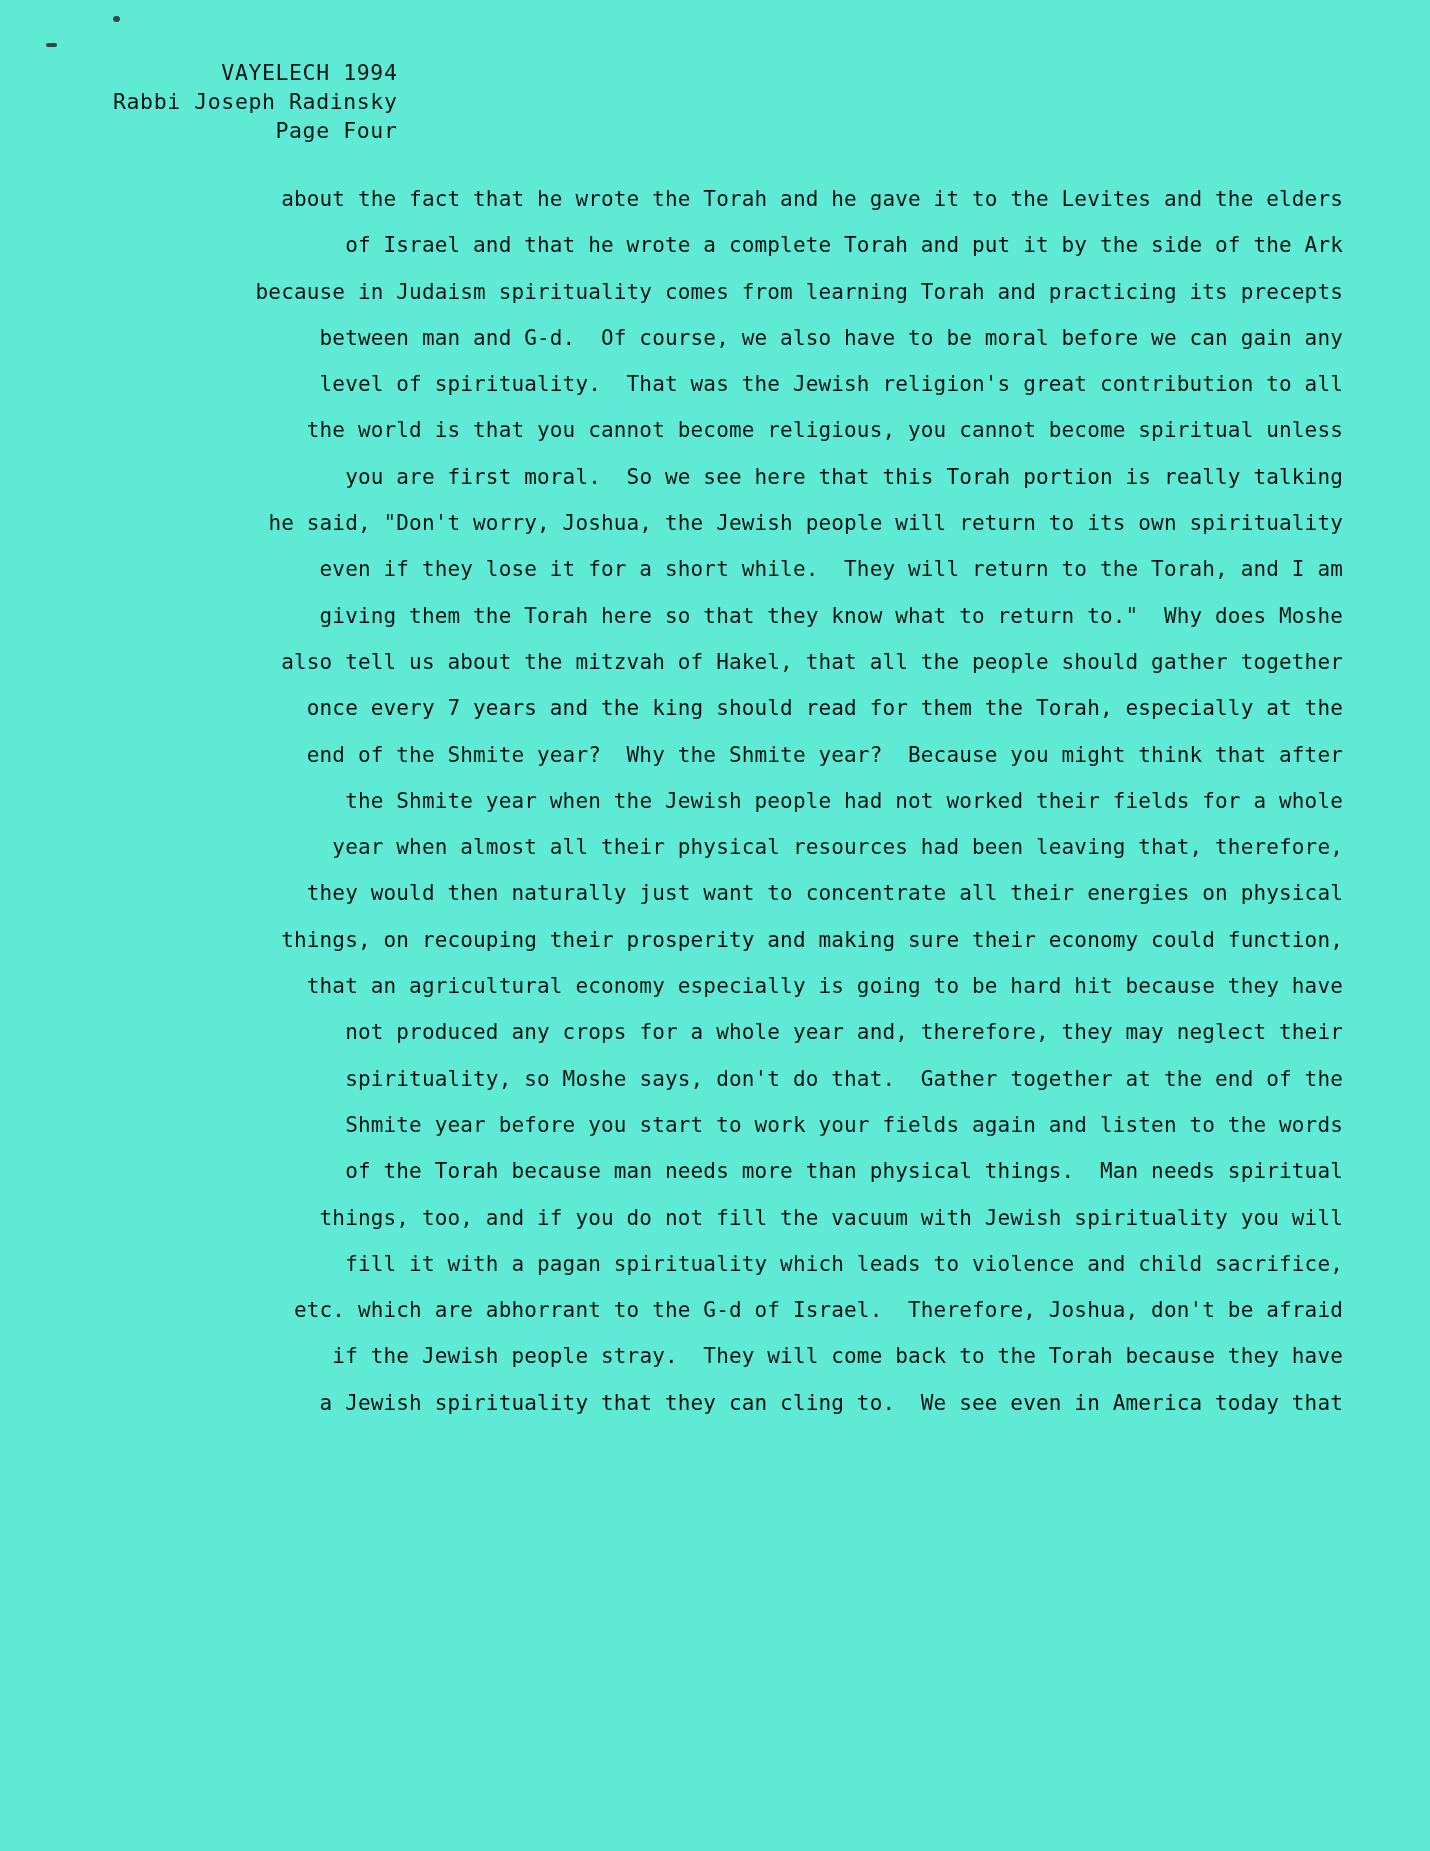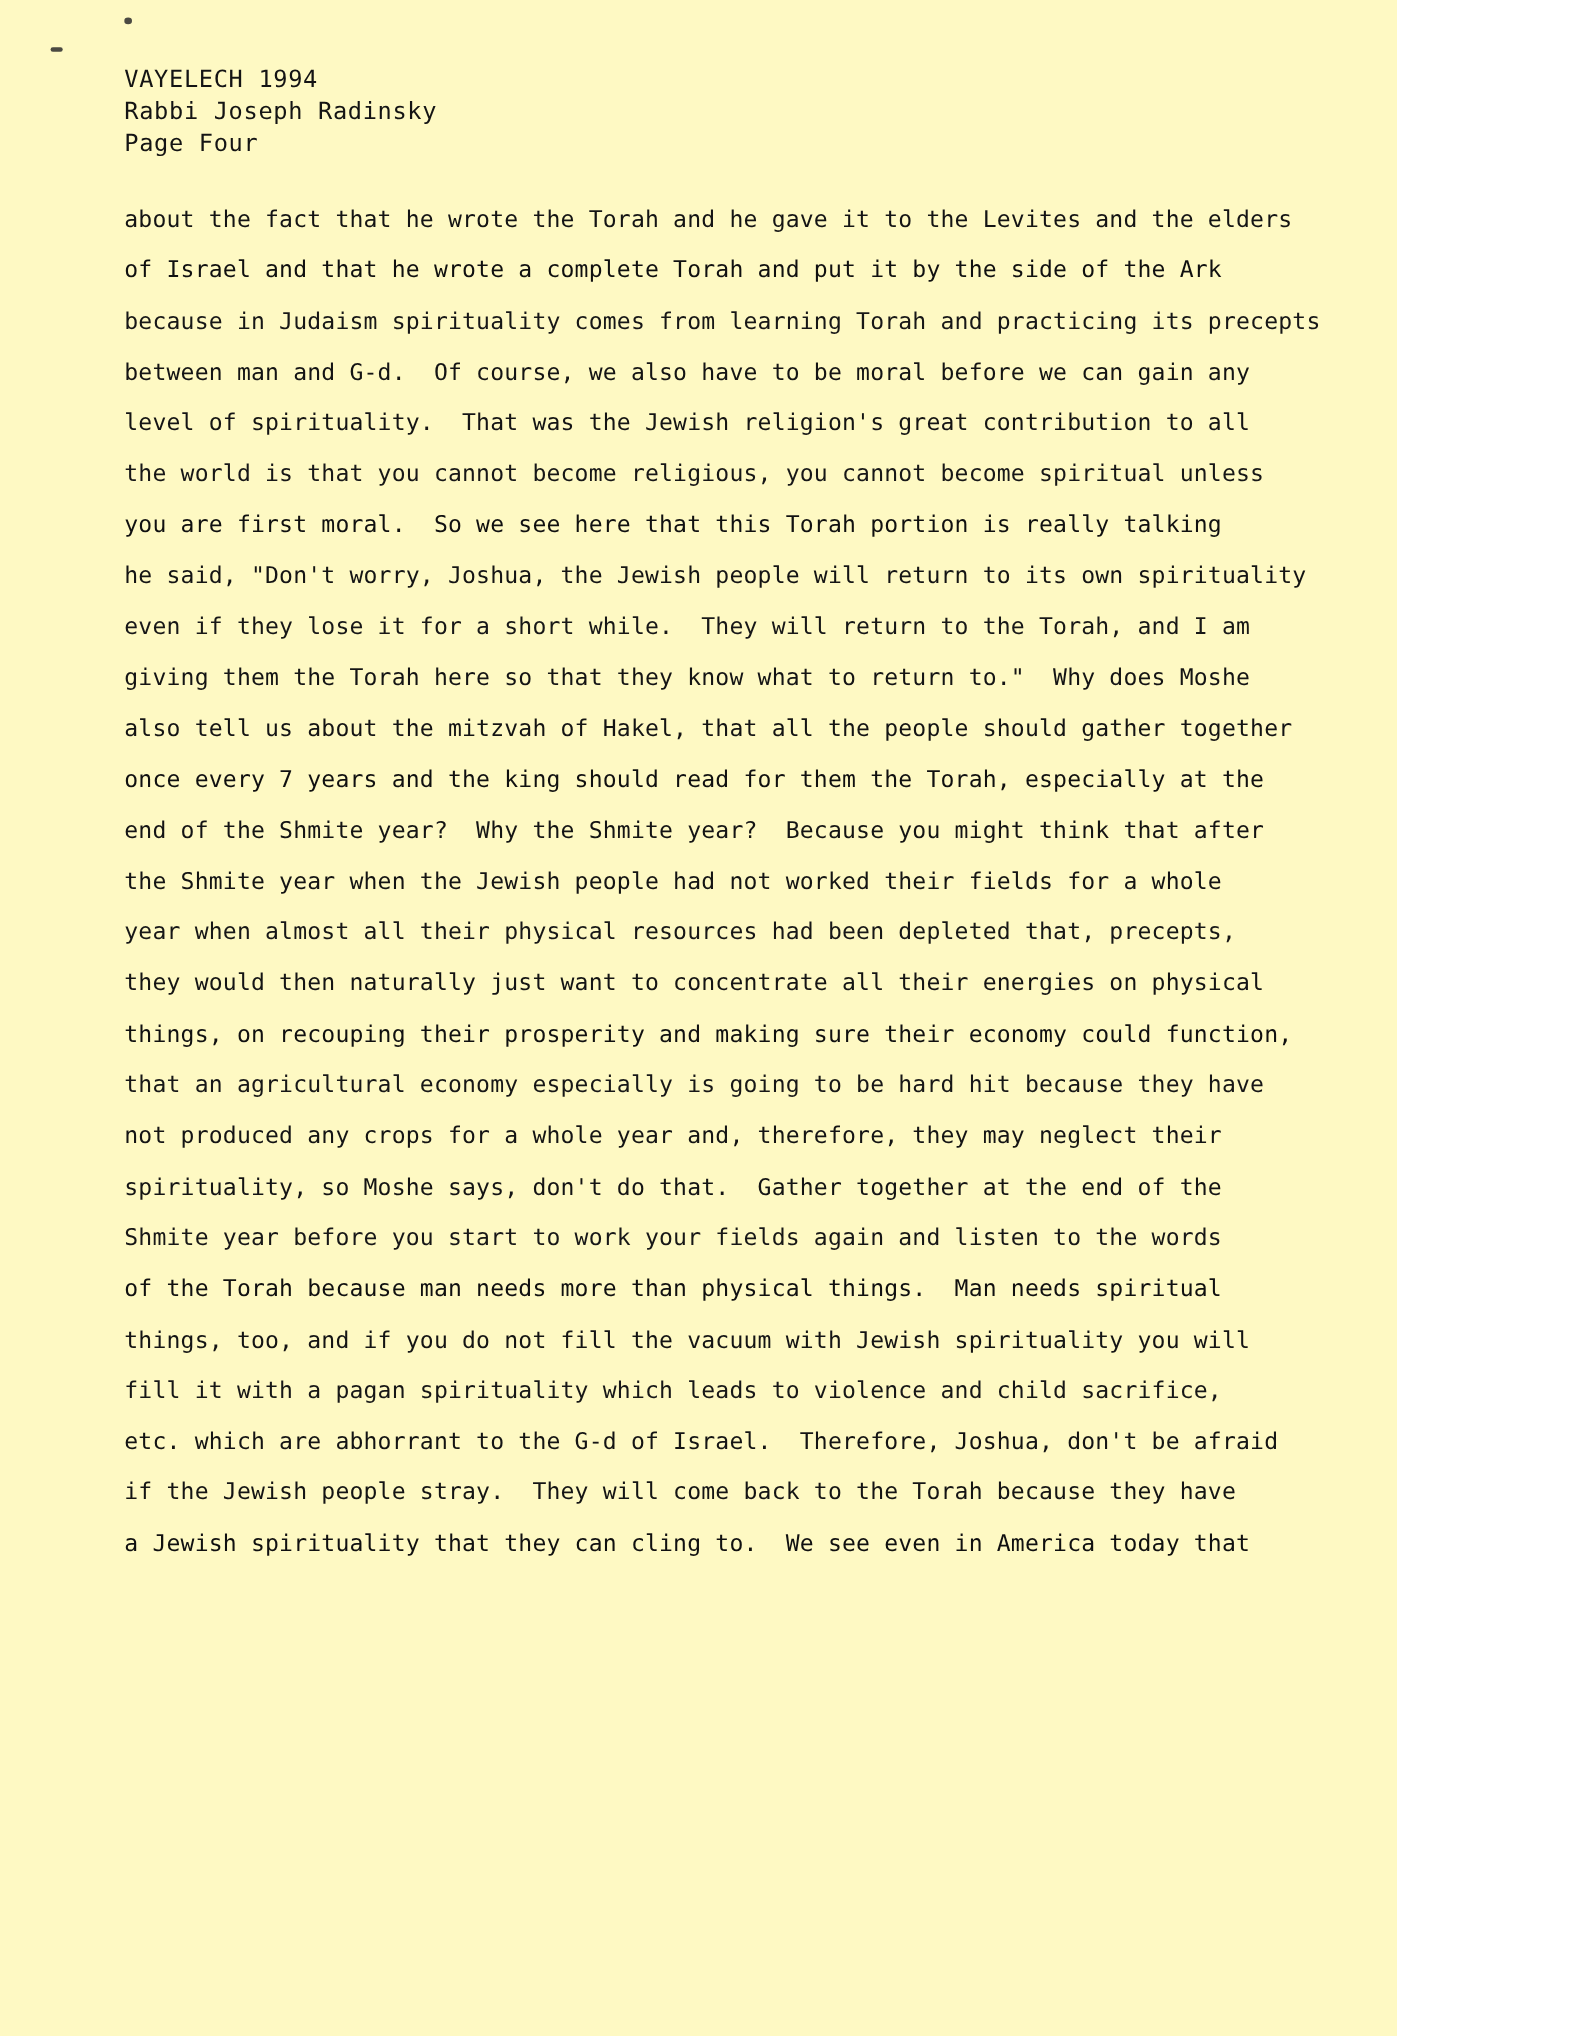--- a/index.html
+++ b/index.html
@@ -6,25 +6,26 @@
     margin: 0;
     padding: 0;
     background: #ffffff;
   }
   body {
     font-family: "DejaVu Sans Mono", "Liberation Mono", monospace;
     color: #1a1a1a;
   }
   .page {
     position: relative;
-    width: 1270px;
+    width: 1430px;
     height: 1851px;
-    background: #fef9c3;
+    background: #5eead4;
     overflow: hidden;
     box-sizing: border-box;
+    text-align: right;
   }
   
   .speckle {
     position: absolute;
     background: #2b2b2b;
     border-radius: 50%;
     opacity: .85;
   }
   .speckle.s1 { left: 113px; top: 16px;  width: 7px;  height: 6px; }
   .speckle.s2 { left: 46px;  top: 43px;  width: 11px; height: 4px; border-radius: 2px; }
@@ -81,21 +82,21 @@
       <div class="tline">level of spirituality.  That was the Jewish religion's great contribution to all</div>
       <div class="tline">the world is that you cannot become religious, you cannot become spiritual unless</div>
       <div class="tline">you are first moral.  So we see here that this Torah portion is really talking</div>
       <div class="tline">he said, "Don't worry, Joshua, the Jewish people will return to its own spirituality</div>
       <div class="tline">even if they lose it for a short while.  They will return to the Torah, and I am</div>
       <div class="tline">giving them the Torah here so that they know what to return to."  Why does Moshe</div>
       <div class="tline">also tell us about the mitzvah of Hakel, that all the people should gather together</div>
       <div class="tline">once every 7 years and the king should read for them the Torah, especially at the</div>
       <div class="tline">end of the Shmite year?  Why the Shmite year?  Because you might think that after</div>
       <div class="tline">the Shmite year when the Jewish people had not worked their fields for a whole</div>
-      <div class="tline">year when almost all their physical resources had been depleted that, precepts,</div>
+      <div class="tline">year when almost all their physical resources had been leaving that, therefore,</div>
       <div class="tline">they would then naturally just want to concentrate all their energies on physical</div>
       <div class="tline">things, on recouping their prosperity and making sure their economy could function,</div>
       <div class="tline">that an agricultural economy especially is going to be hard hit because they have</div>
       <div class="tline">not produced any crops for a whole year and, therefore, they may neglect their</div>
       <div class="tline">spirituality, so Moshe says, don't do that.  Gather together at the end of the</div>
       <div class="tline">Shmite year before you start to work your fields again and listen to the words</div>
       <div class="tline">of the Torah because man needs more than physical things.  Man needs spiritual</div>
       <div class="tline">things, too, and if you do not fill the vacuum with Jewish spirituality you will</div>
       <div class="tline">fill it with a pagan spirituality which leads to violence and child sacrifice,</div>
       <div class="tline">etc. which are abhorrant to the G-d of Israel.  Therefore, Joshua, don't be afraid</div>

